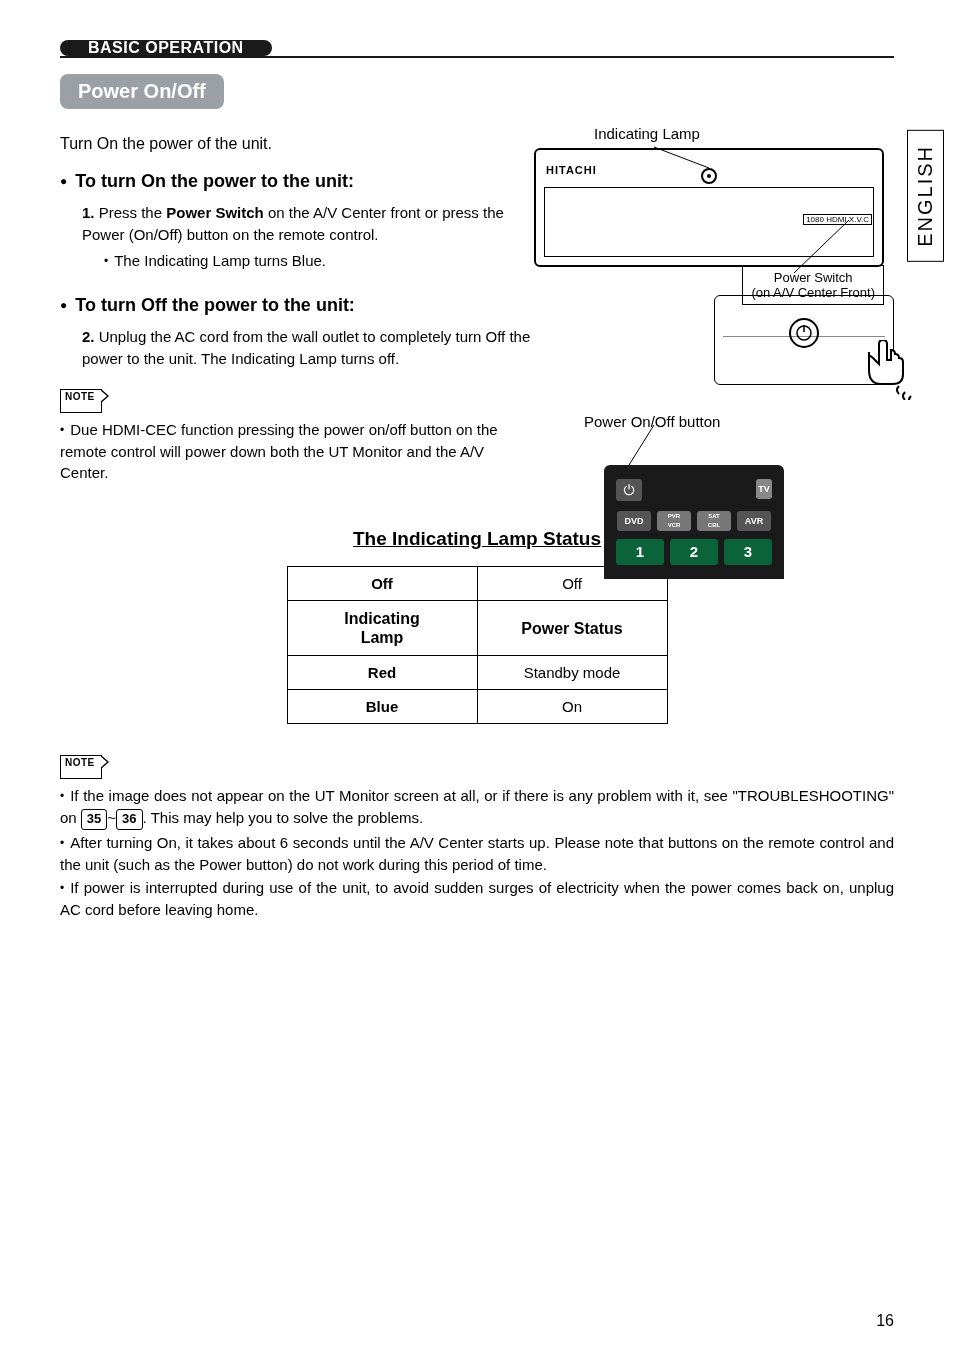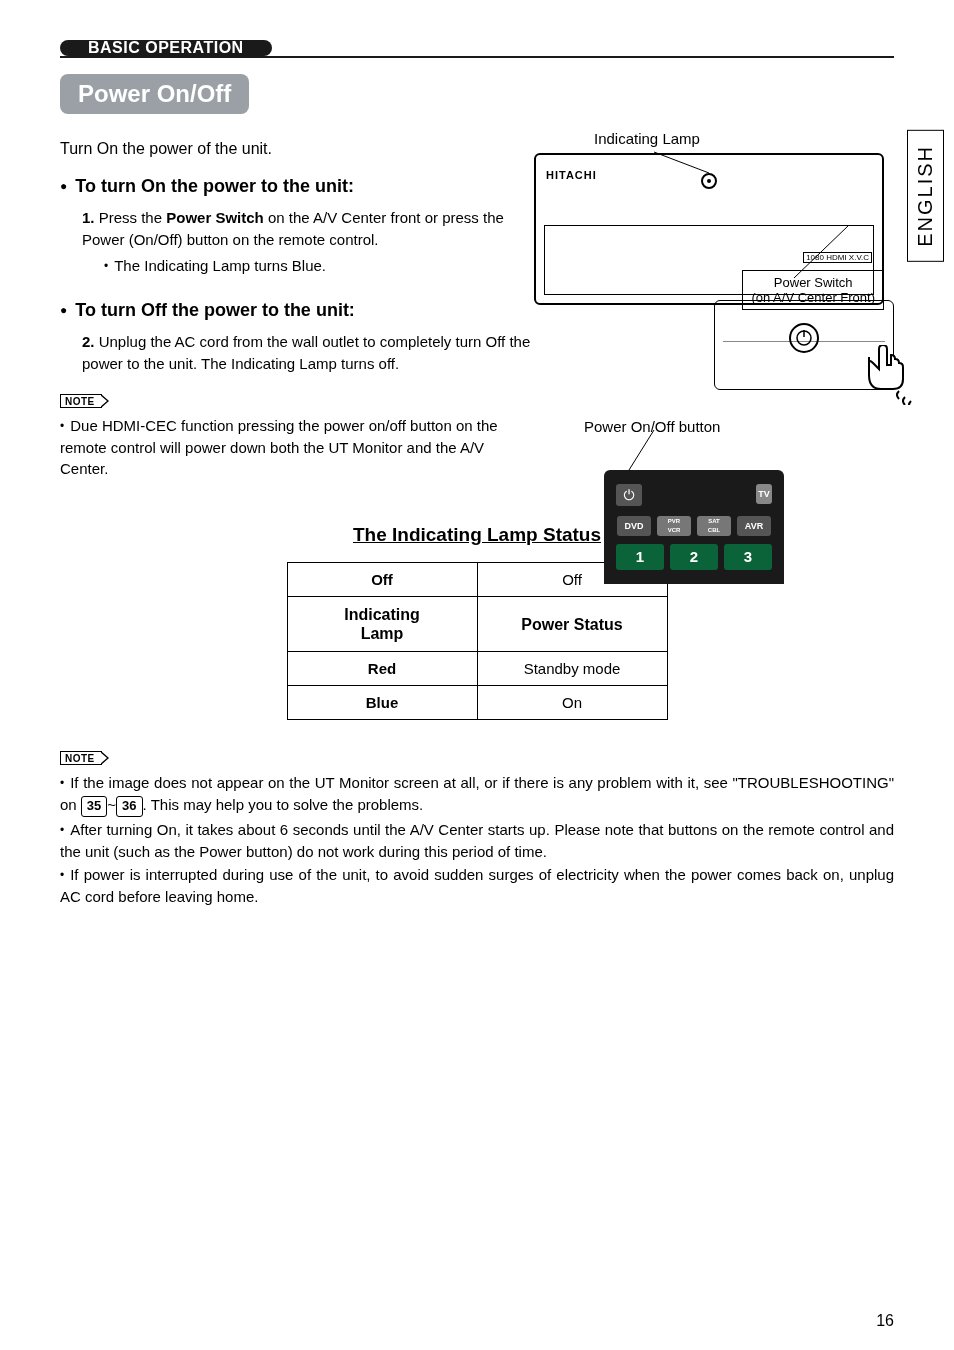--- a/index.html
+++ b/index.html
@@ -47,21 +47,21 @@
     line-height: 0;
   }
   .sub-pill {
     display: inline-block;
     background: #9aa0a6;
     color: #fff;
     font-weight: 900;
     font-family: Arial Black, Arial, sans-serif;
     padding: 6px 18px;
     border-radius: 8px;
-    font-size: 24px;
+    font-size: 20px;
     margin-bottom: 16px;
   }
   .intro { font-size: 16px; margin: 10px 0 18px 0; }
   .sub-heading {
     font-weight: 900;
     font-family: Arial Black, Arial, sans-serif;
     font-size: 18px;
     margin: 10px 0 10px 0;
   }
   .bullet-dot::before {
@@ -77,21 +77,21 @@
   .sub-bullet { margin: 4px 0 0 22px; font-size: 15px; }
   .sub-bullet .dot { font-size:12px; margin-right:6px; vertical-align:1px;}
   .note-label {
     display: inline-block;
     border: 1px solid #000;
     font-size: 10px;
     font-weight: bold;
     padding: 0 6px 0 4px;
     letter-spacing: 0.5px;
     position: relative;
-    height: 14px;
+    height: 24px;
     line-height: 13px;
   }
   .note-label::after {
     content: "";
     position: absolute;
     right: -8px; top: -1px;
     border-left: 8px solid #000;
     border-top: 7px solid transparent;
     border-bottom: 7px solid transparent;
   }
@@ -113,21 +113,21 @@
     align-items: flex-start;
   }
   .col-left { flex: 1; max-width: 500px;}
   .col-right { width: 360px; position: relative; }
 
   .diagram-label { font-size: 15px; margin-bottom: 6px; text-align:left;}
   .monitor {
     border: 2px solid #000;
     border-radius: 6px;
     width: 350px;
-    height: 152px;
+    height: 119px;
     position: relative;
     padding: 8px;
     margin-bottom: 8px;
   }
   .monitor-left {
     position:absolute; left:10px; top:14px; font-weight:bold;
     font-size: 11px; letter-spacing:1px;
   }
   .monitor-dot {
     position:absolute; left:50%; top:18px; width:16px; height:16px;

